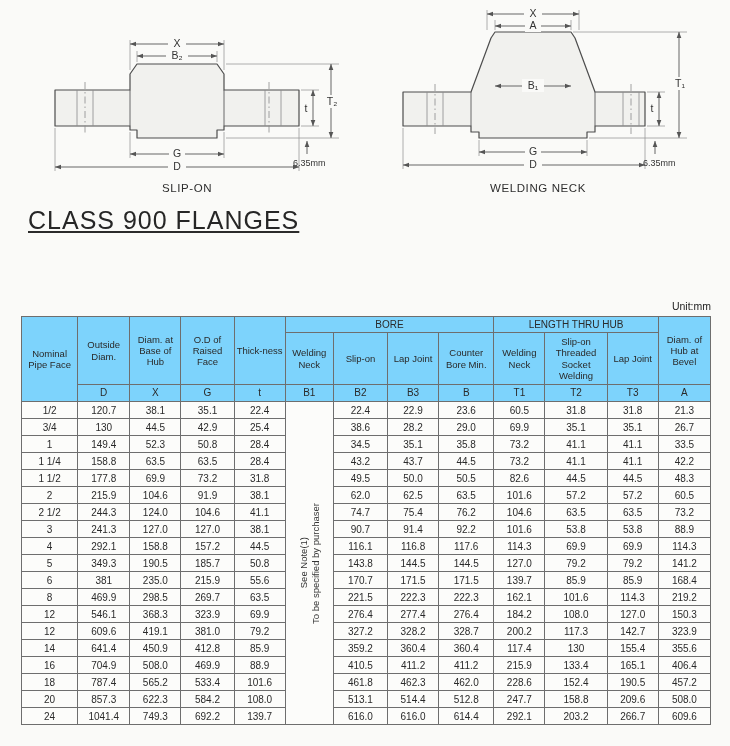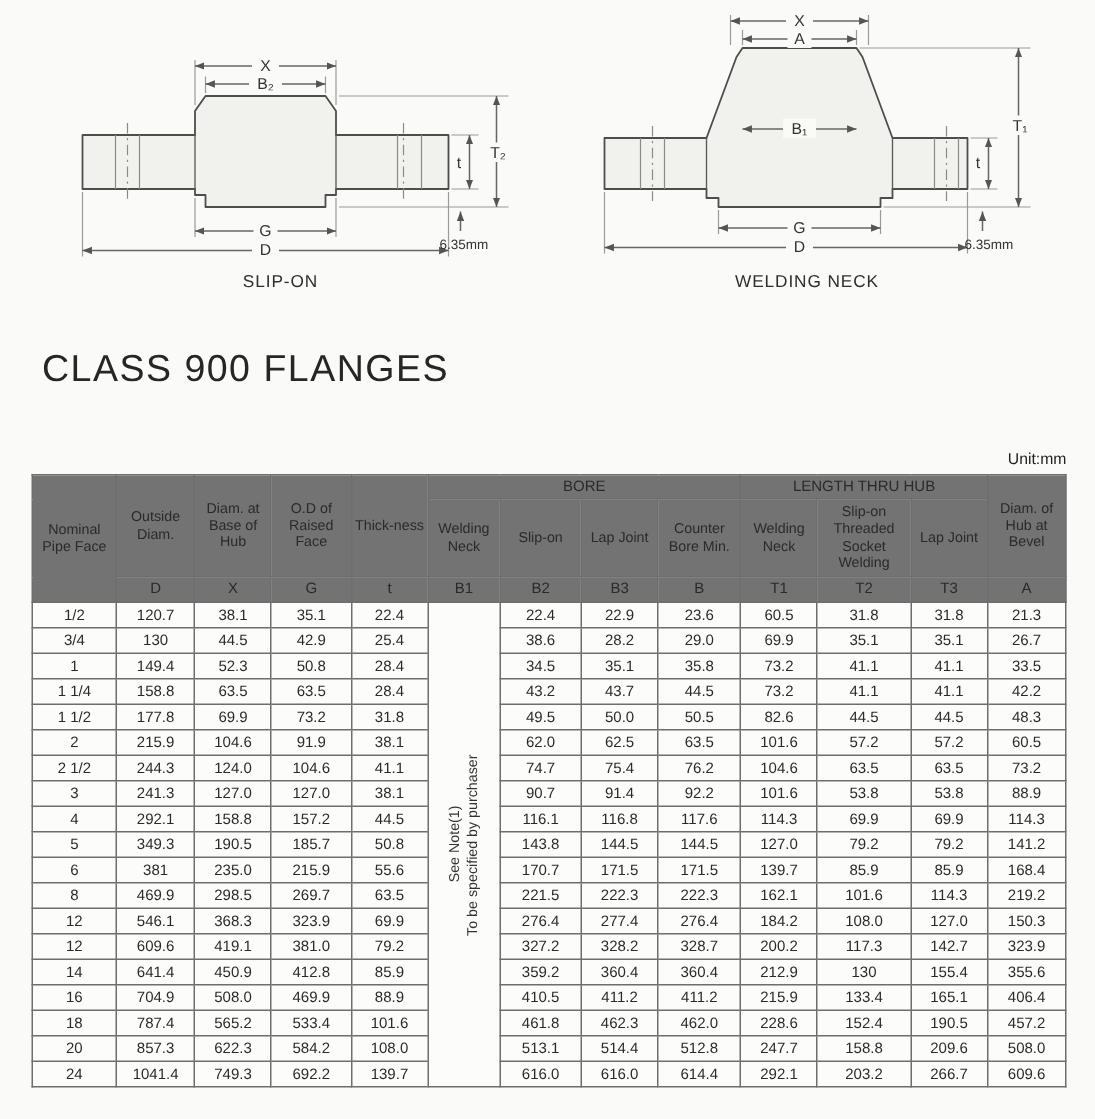--- a/index.html
+++ b/index.html
@@ -15,31 +15,31 @@
   .jline { stroke:#5a5a5a; stroke-width:0.9; }
   .bore-line { stroke:#8a8a8a; stroke-width:0.8; }
   .cline { stroke:#8a8a8a; stroke-width:0.8; stroke-dasharray:7 3 1.5 3; }
   .ext { stroke:#9a9a9a; stroke-width:0.8; }
   .dim { stroke:#666; stroke-width:1; }
   .dim-label { font-size:10.5px; fill:#333; text-anchor:middle; }
   .dim-label-sm { font-size:9px; fill:#333; }
   .lbl-bg { fill:#fafaf8; }
 
   
-  .title-block { position:absolute; left:28px; top:232px; }
+  .title-block { position:absolute; left:28px; top:206px;text-decoration:underline; }
   .page-title { font-size:25px; font-weight:400; letter-spacing:1px; color:#262626; }
   .page-subtitle { font-size:12px; font-weight:400; letter-spacing:0.3px; color:#2e2e2e; margin-top:8px; }
 
   .unit-label { position:absolute; right:19px; top:300px; font-size:10.5px; color:#222; }
 
   
   .table-wrap { position:absolute; left:21px; top:316px; width:690px; }
   table { border-collapse:collapse; width:690px; table-layout:fixed; }
   th, td { border:1px solid #6e6e6e; text-align:center; vertical-align:middle; }
-  thead th { background:#737373; font-weight:400; font-size:9.5px; line-height:1.18; padding:1px 2px; color:#2a2a2a; }
+  thead th { background:#7dd3fc; font-weight:400; font-size:9.5px; line-height:1.18; padding:1px 2px; color:#2a2a2a; }
   th.group-h { height:16px; font-size:10px; }
   tr.label-row th { height:52px; }
   tr.symbol-row th { height:17px; font-size:10px; }
   tbody td { background:#fcfcfa; font-size:10px; height:17px; padding:0 2px; color:#2a2a2a; }
   td.note-cell { background:#fcfcfa; }
   .note-wrap { display:flex; flex-direction:row; justify-content:center; align-items:center; gap:1px; }
   .note-line { writing-mode:vertical-rl; transform:rotate(180deg); font-size:9.5px; white-space:nowrap; color:#333; }
 
   .watermark { position:absolute; left:225px; top:408px; font-size:118px; font-weight:700; letter-spacing:6px; color:rgba(100,100,100,0.09); pointer-events:none; }
 </style>
@@ -442,21 +442,21 @@
           </tr>
           <tr>
             <td>14</td>
             <td>641.4</td>
             <td>450.9</td>
             <td>412.8</td>
             <td>85.9</td>
             <td>359.2</td>
             <td>360.4</td>
             <td>360.4</td>
-            <td>212.9</td>
+            <td>117.4</td>
             <td>130</td>
             <td>155.4</td>
             <td>355.6</td>
           </tr>
           <tr>
             <td>16</td>
             <td>704.9</td>
             <td>508.0</td>
             <td>469.9</td>
             <td>88.9</td>

